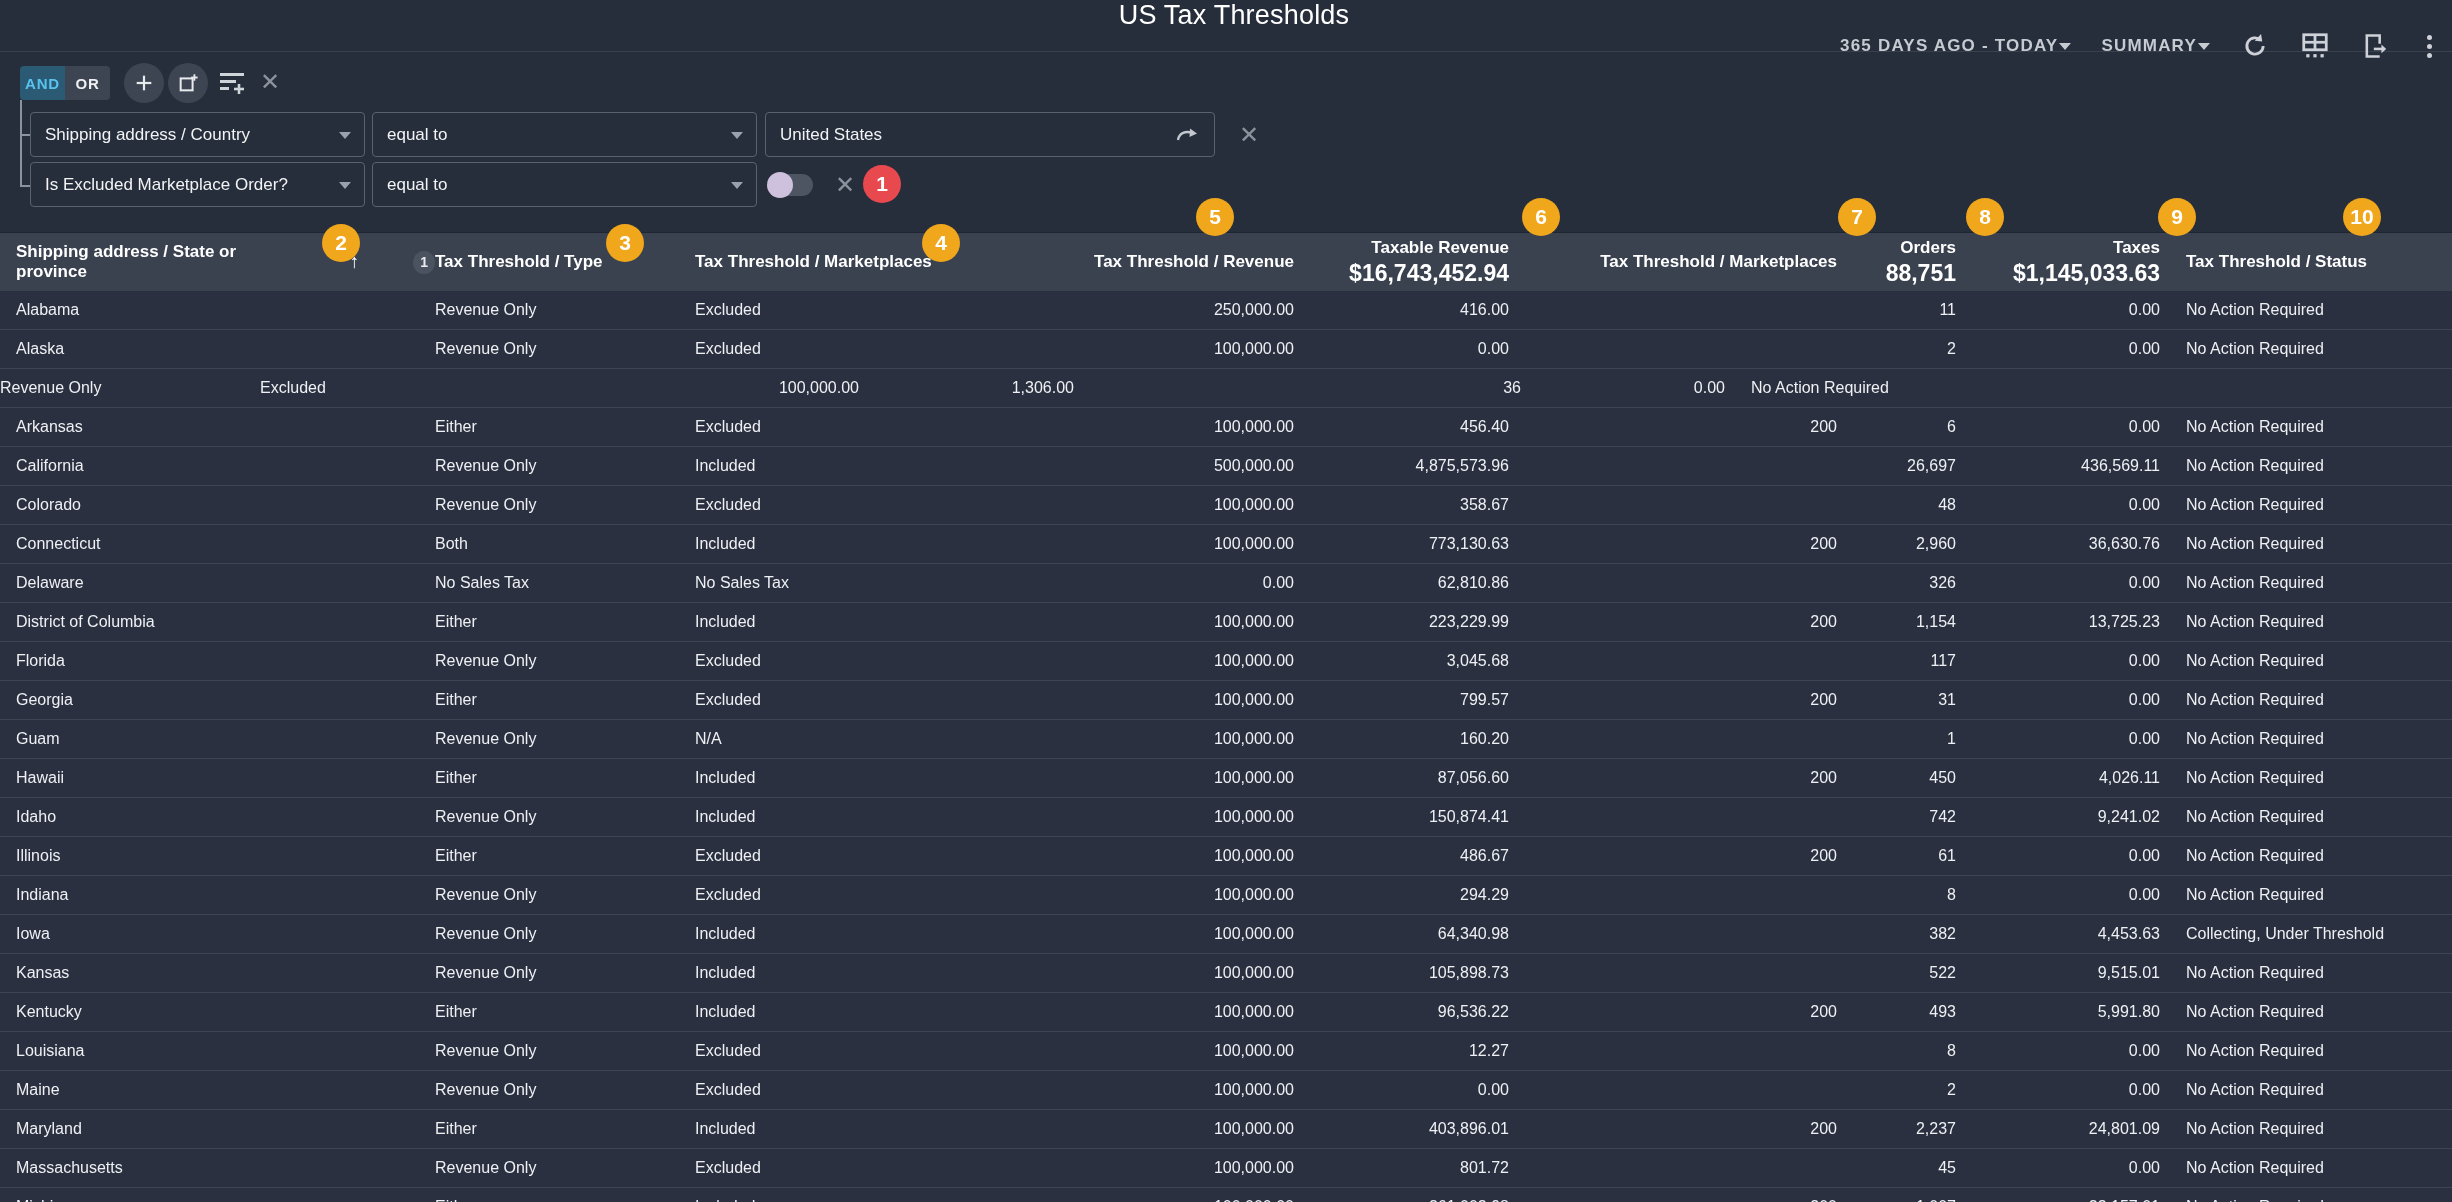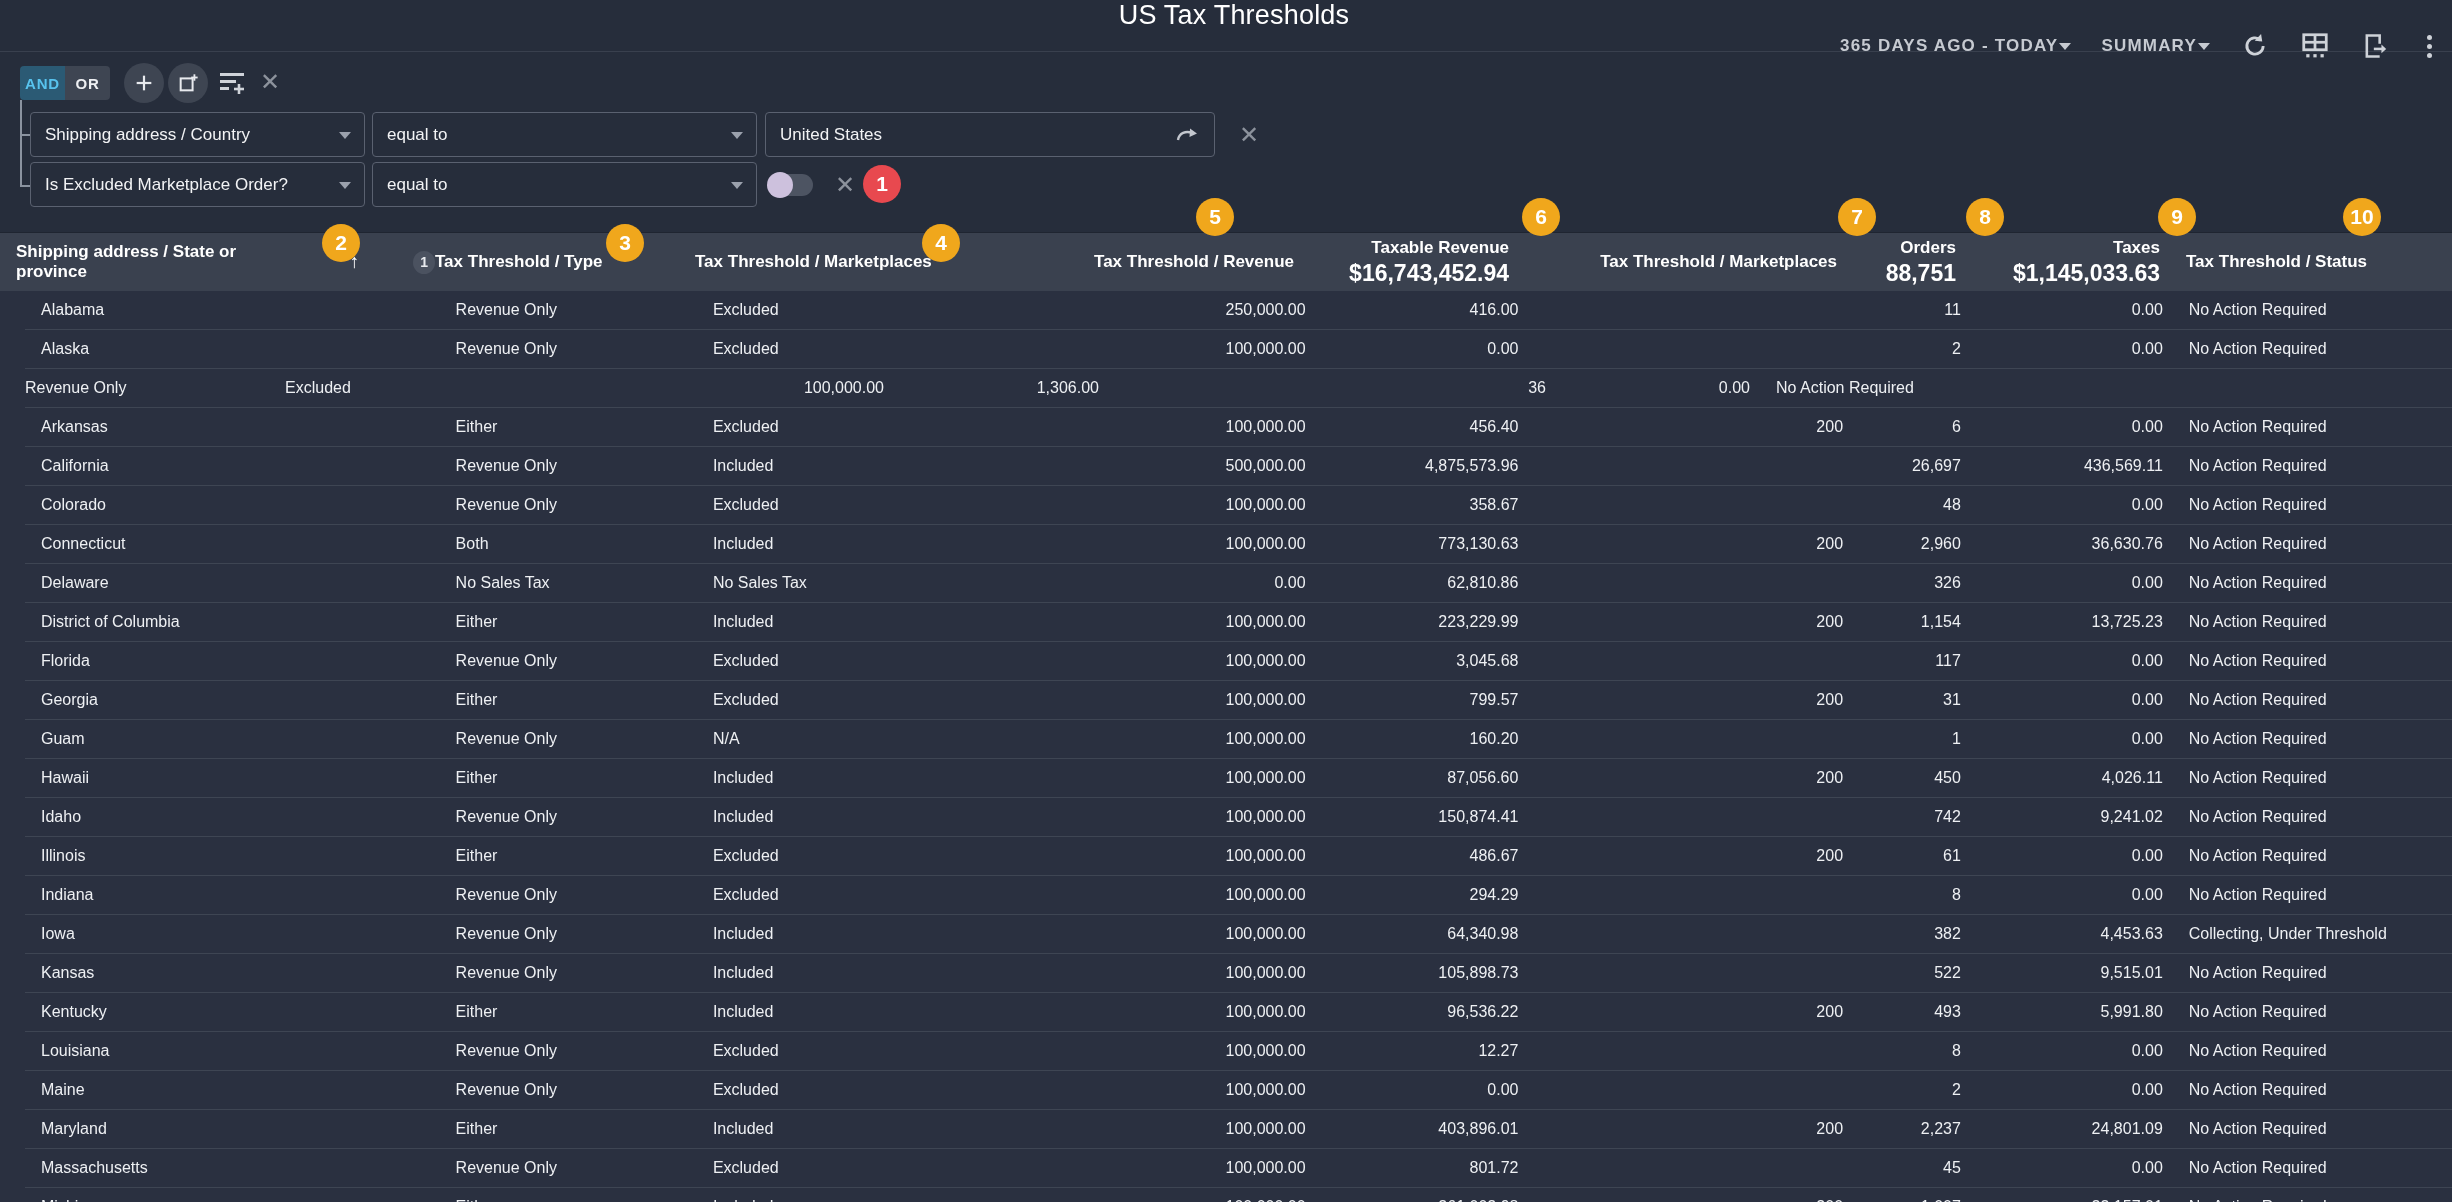--- a/index.html
+++ b/index.html
@@ -56,21 +56,21 @@
   .col0{width:435px;padding-left:16px;} .col1{width:260px;} .col2{width:395px;}
   .col3{width:210px;justify-content:flex-end;padding-right:6px;text-align:right;}
   .col4{width:215px;justify-content:flex-end;padding-right:6px;text-align:right;align-items:flex-end;}
   .col5{width:328px;justify-content:flex-end;padding-right:6px;text-align:right;}
   .col6{width:118px;justify-content:flex-end;padding-right:5px;text-align:right;}
   .col7{width:205px;justify-content:flex-end;padding-right:6px;text-align:right;}
   .col8{width:286px;padding-left:20px;}
   .sort-arrow{font-size:19px;margin-left:8px;font-weight:bold;}
   .sort-count{width:23px;height:23px;border-radius:50%;background:#4b5260;color:#e8eaee;
     font-size:14px;font-weight:bold;display:flex;align-items:center;justify-content:center;margin-left:9px;}
-  .tbody{position:absolute;left:0;top:291px;width:2452px;height:911px;overflow:hidden;background:#2a3040;padding-left:25px;}
+  .tbody{position:absolute;left:0;top:291px;width:2452px;height:911px;overflow:hidden;background:#2a3040;}
   .trow{height:39px;display:flex;align-items:center;background:#2a3040;border-bottom:1px solid #3e4553;}
   .cell{font-size:16px;color:#eef0f3;overflow:hidden;white-space:nowrap;
     display:flex;align-items:center;height:100%;}
   .cell.num{justify-content:flex-end;}
   .badge{position:absolute;width:38px;height:38px;border-radius:50%;display:flex;align-items:center;
     justify-content:center;font-size:21px;font-weight:bold;color:#fff;z-index:6;}
 </style>
 </head>
 <body>
 

